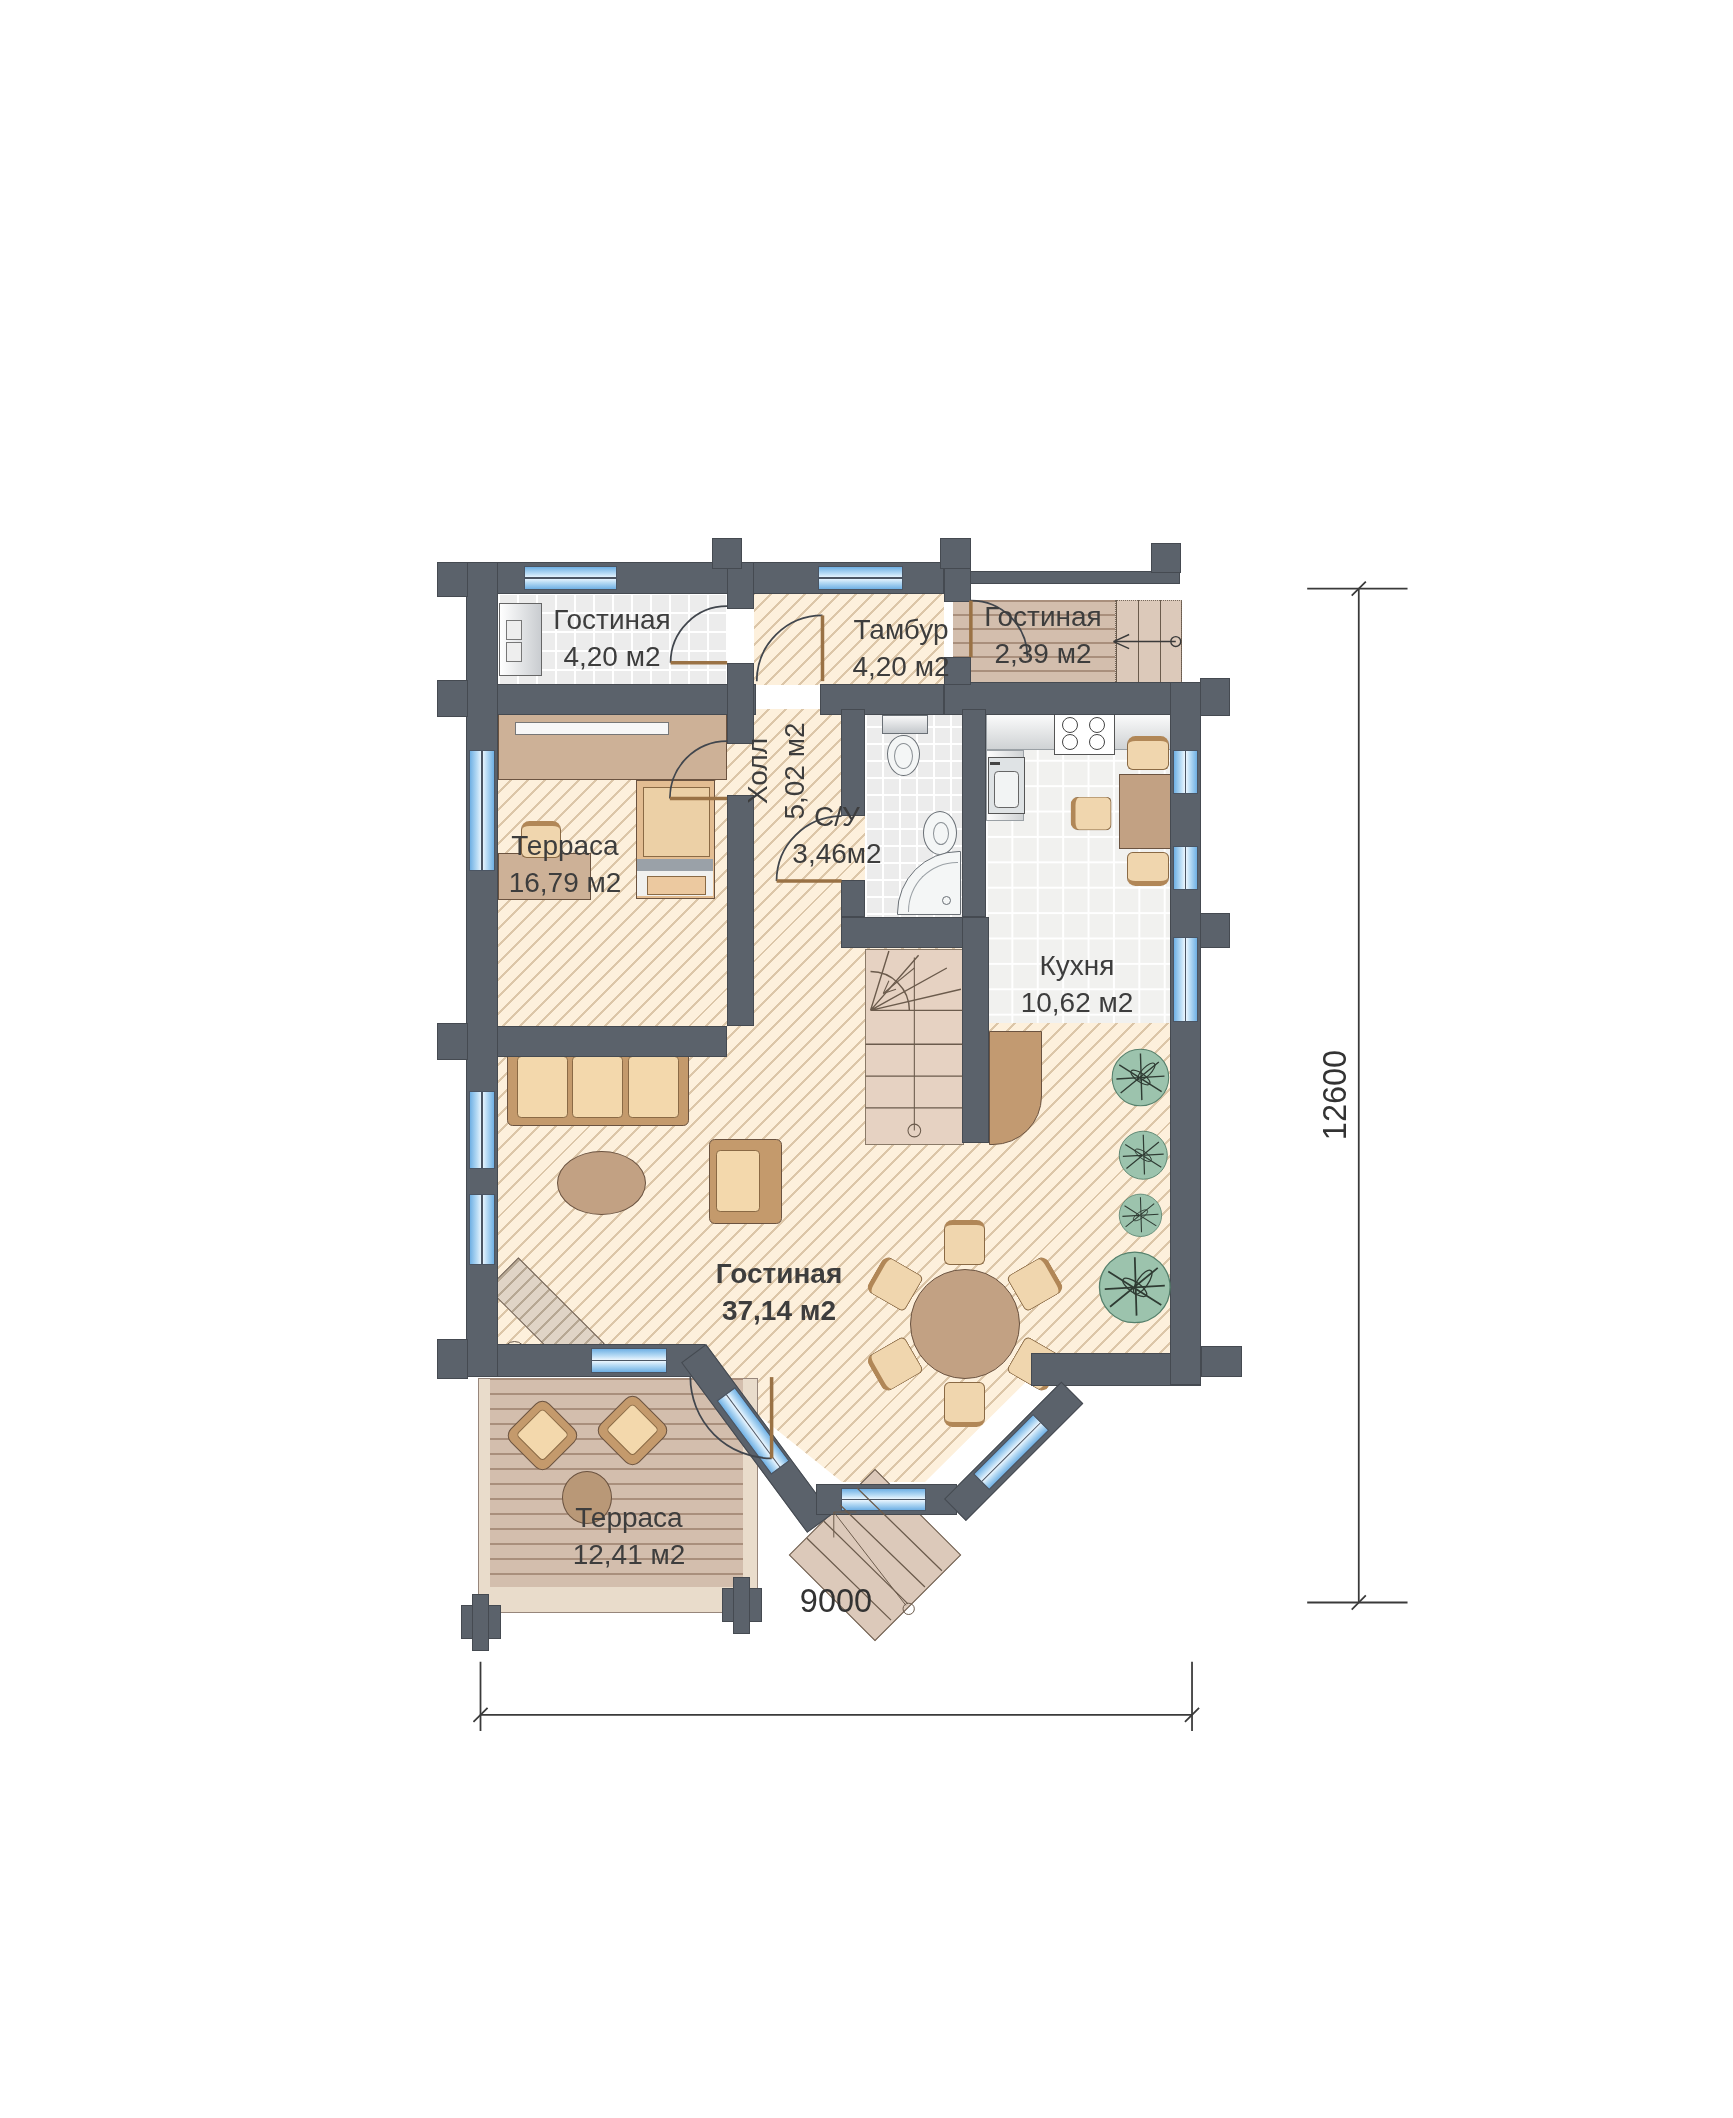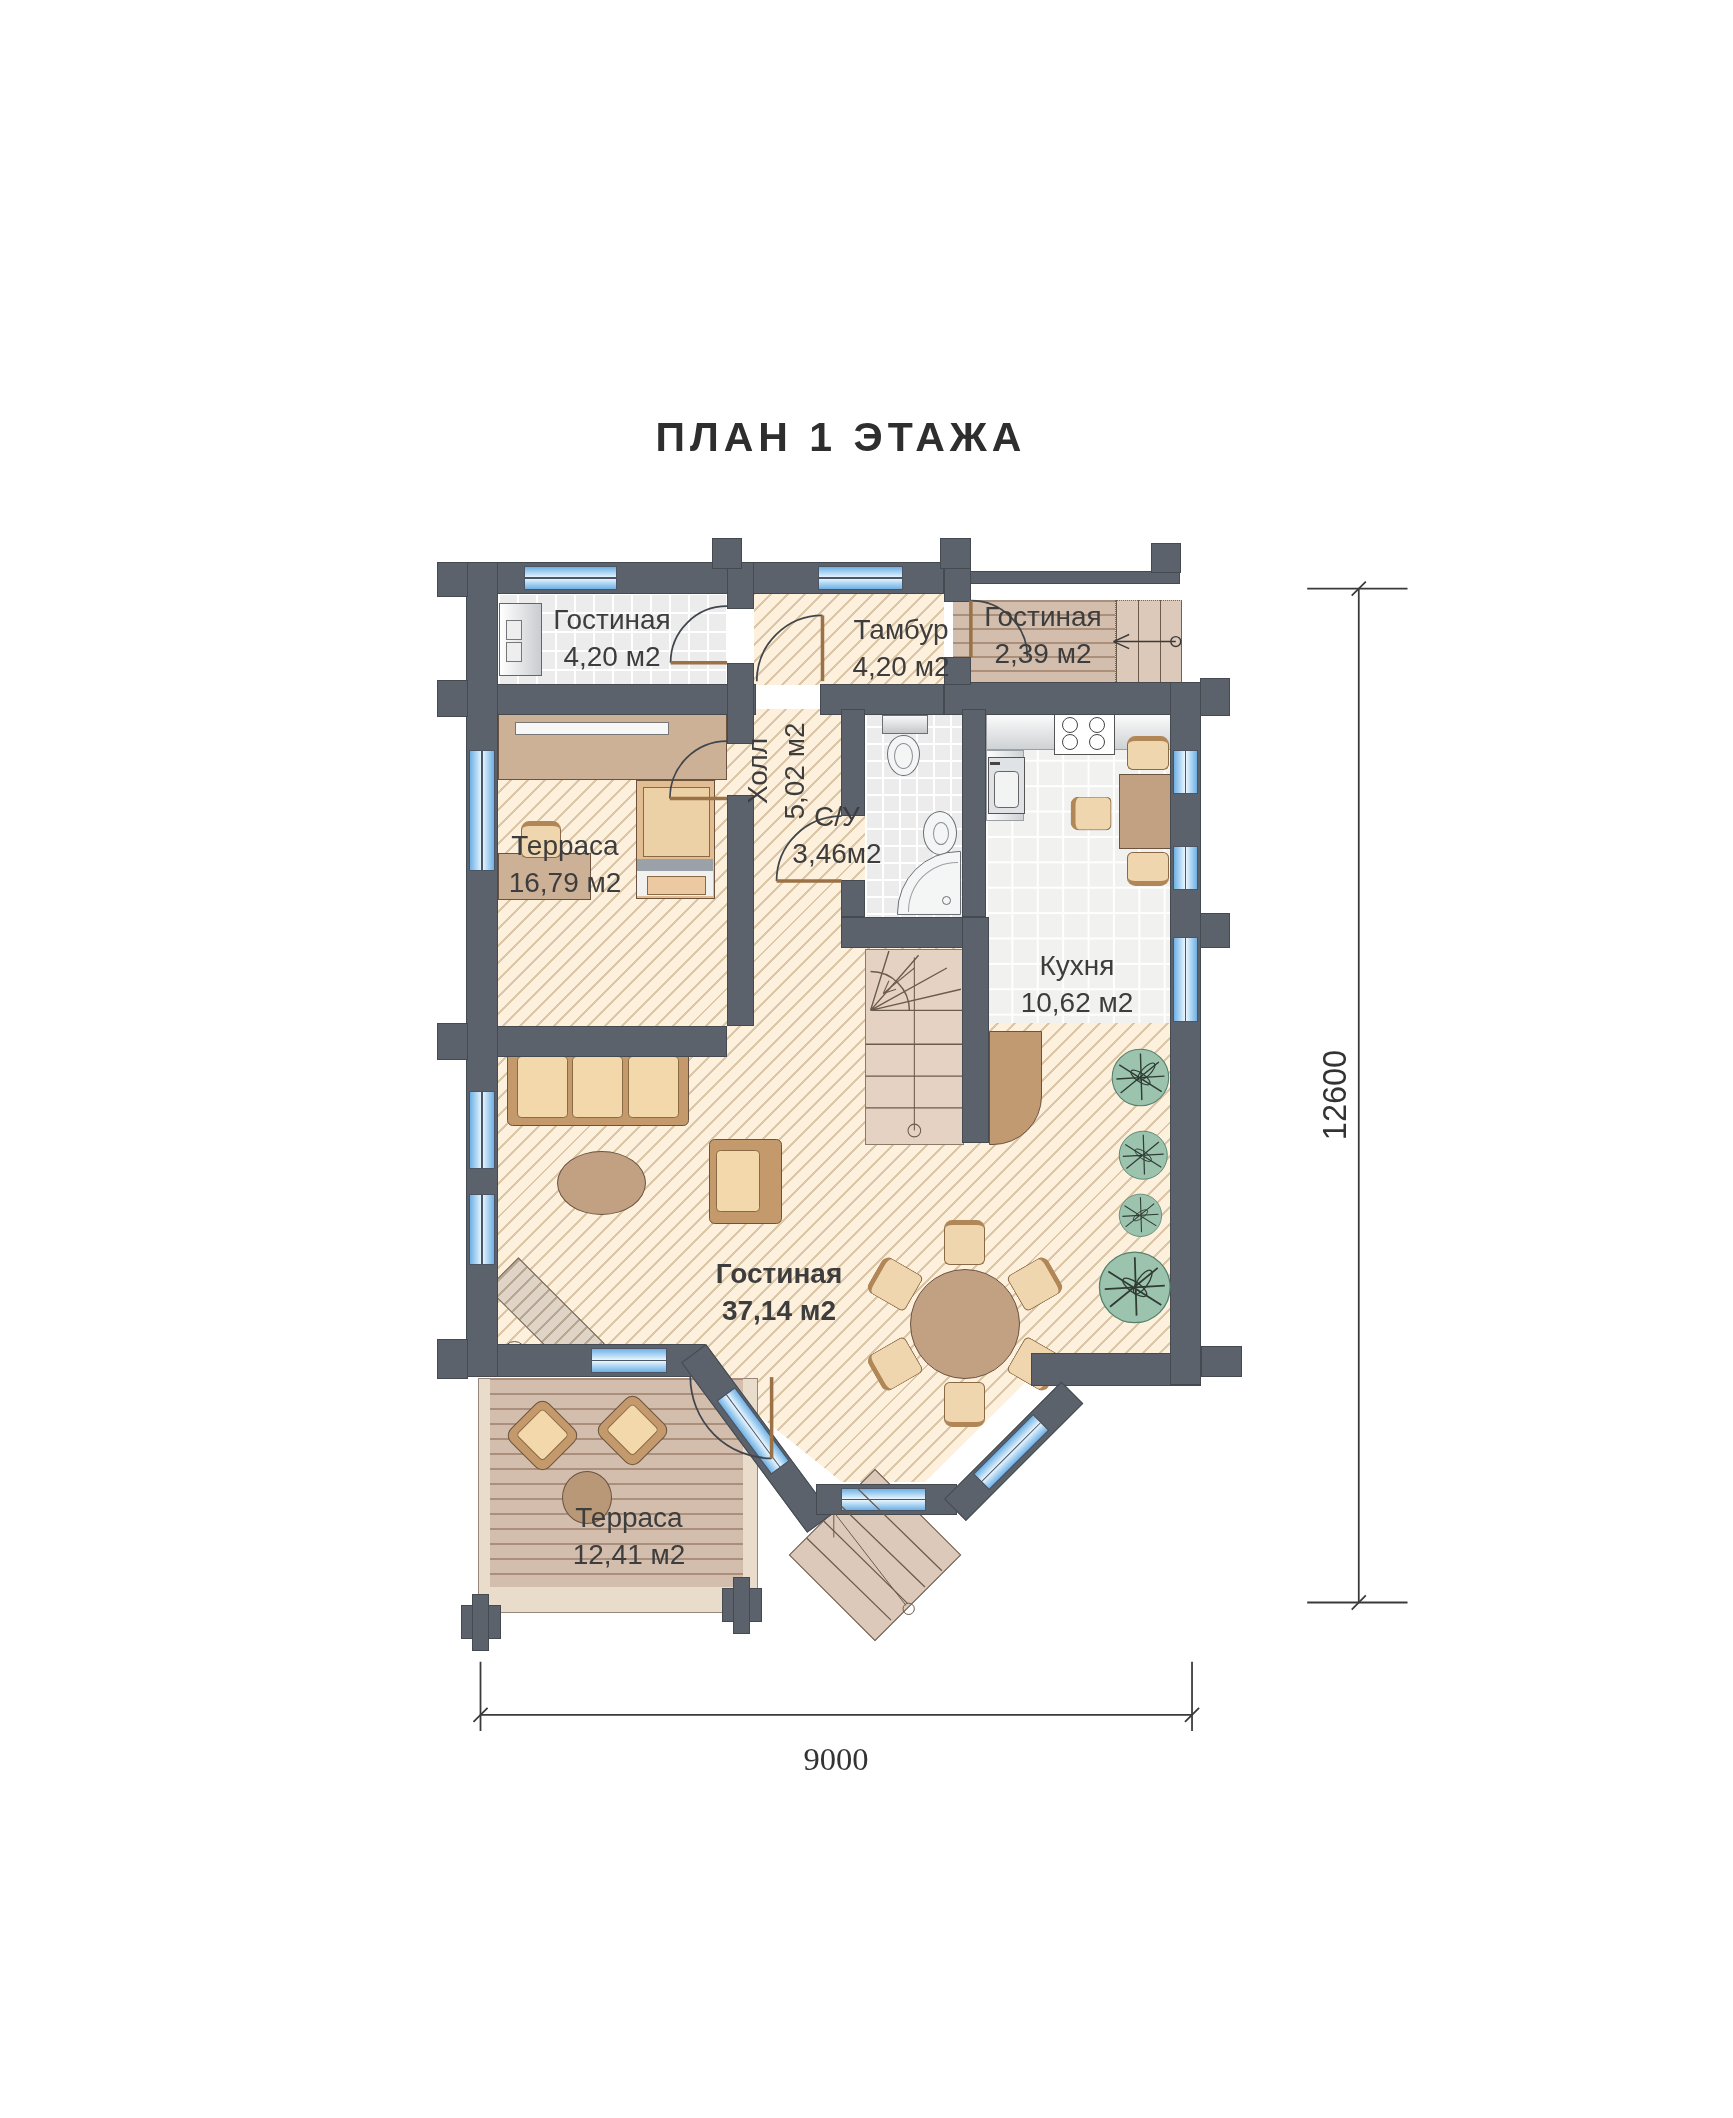--- a/index.html
+++ b/index.html
@@ -45,21 +45,20 @@
   .dim-label{position:absolute;transform:translate(-50%,-50%);font-size:32.5px;color:#333;white-space:nowrap;}
   .dim-label.rot{transform:translate(-50%,-50%) rotate(-90deg);}
   svg.detail{position:absolute;left:0;top:0;z-index:40;pointer-events:none;}
   .z1{z-index:1}.z15{z-index:15}.z30{z-index:30}.z35{z-index:35}.z50{z-index:50}
 </style>
 </head>
 <body>
 
 <div class="canvas">
 
-  <div class="title">ПЛАН 1 ЭТАЖА</div>
 
   <div class="abs hatch hatch-main z1"></div>
   <div class="abs hatch z1" style="left:754px;top:593px;width:190px;height:92px;"></div>
   <div class="abs tile z1" style="left:498px;top:593px;width:229px;height:92px;background-size:19px 19px;"></div>
   <div class="abs tile z1" style="left:865px;top:709px;width:97px;height:208px;background-size:17px 17px;"></div>
   <div class="abs tile z1" style="left:986px;top:709px;width:184px;height:314px;background-size:25.4px 25.4px;background-color:#f1f1ef;"></div>
   <div class="abs planks z1" style="left:953px;top:600px;width:162px;height:82px;background-size:auto 14px;"></div>
   <div class="abs steps-fill z1" style="left:1115px;top:600px;width:65px;height:82px;border:0.7px dotted #77695c;"></div>
   <div class="abs z1" style="left:478px;top:1378px;width:278px;height:233px;background:#e9dccb;border:0.7px solid #97867b;"></div>
   <div class="abs planks z1" style="left:490px;top:1378px;width:253px;height:209px;"></div>
@@ -301,16 +300,16 @@
   <div class="room-label z50" style="left:779px;top:1293px;font-weight:bold;">
     <span>Гостиная</span>
       <span>37,14 м2</span>
   </div>
   <div class="room-label z50" style="left:629px;top:1537px;">
     <span>Терраса</span>
       <span>12,41 м2</span>
   </div>
 
   <div class="dim-label rot z50" style="left:1335px;top:1095px;">12600</div>
-  <div class="dim-label z50" style="left:836px;top:1759px;font-family:Liberation Serif, serif;">9000</div>
+  <div class="dim-label z50" style="left:836px;top:1601px;">9000</div>
 
 </div>
 
 
 </body></html>

